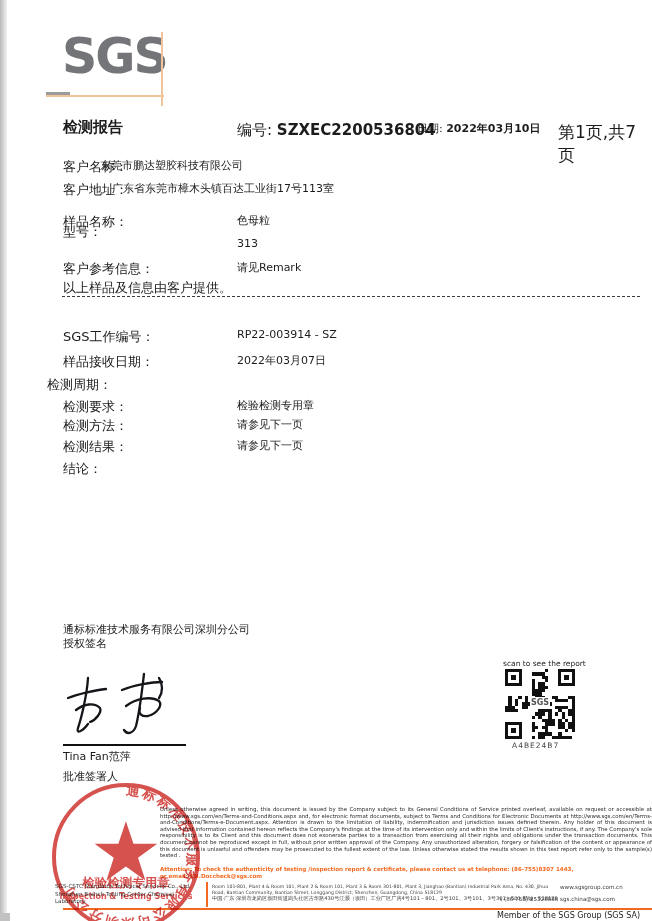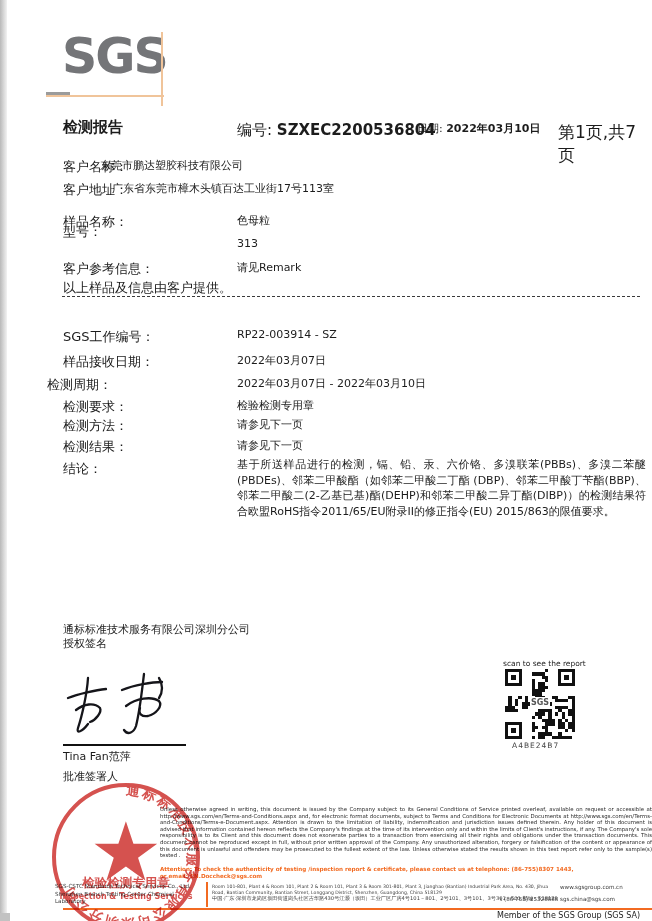--- a/index.html
+++ b/index.html
@@ -104,30 +104,28 @@
   <div class="valcell" style="left:237px; top:260px;">请见Remark</div>
   <div class="lblcell" style="left:63px; top:279px;">以上样品及信息由客户提供。</div>
 
   <div class="dash-sep"></div>
 
   <div class="lblcell" style="left:63px; top:328px;">SGS工作编号：</div>
   <div class="valcell" style="left:237px; top:328px;">RP22-003914 - SZ</div>
   <div class="lblcell" style="left:63px; top:353px;">样品接收日期：</div>
   <div class="valcell" style="left:237px; top:353px;">2022年03月07日</div>
   <div class="lblcell" style="left:47px; top:376px;">检测周期：</div>
-  <div class="valcell" style="left:237px; top:376px;">2022年03月07日 - 2022年03月10日</div>
   <div class="lblcell" style="left:63px; top:398px;">检测要求：</div>
   <div class="valcell" style="left:237px; top:398px;">检验检测专用章</div>
   <div class="lblcell" style="left:63px; top:417px;">检测方法：</div>
   <div class="valcell" style="left:237px; top:417px;">请参见下一页</div>
   <div class="lblcell" style="left:63px; top:438px;">检测结果：</div>
   <div class="valcell" style="left:237px; top:438px;">请参见下一页</div>
 
   <div class="lblcell" style="left:63px; top:460px;">结论：</div>
-  <div class="conclusion">基于所送样品进行的检测，镉、铅、汞、六价铬、多溴联苯(PBBs)、多溴二苯醚(PBDEs)、邻苯二甲酸酯（如邻苯二甲酸二丁酯 (DBP)、邻苯二甲酸丁苄酯(BBP)、邻苯二甲酸二(2-乙基已基)酯(DEHP)和邻苯二甲酸二异丁酯(DIBP)）的检测结果符合欧盟RoHS指令2011/65/EU附录II的修正指令(EU) 2015/863的限值要求。</div>
 
   <div class="sig-company">通标标准技术服务有限公司深圳分公司</div>
   <div class="sig-auth">授权签名</div>
   <svg class="sig-svg" width="130" height="78" viewBox="0 0 130 78">
     <g fill="none" stroke="#15151a" stroke-width="2.3" stroke-linecap="round">
       <path d="M6,30 C16,26 34,22 44,21"></path>
       <path d="M26,10 C25,26 20,48 16,60 C14,66 20,64 26,56"></path>
       <path d="M14,42 C22,36 32,34 38,40 C40,44 34,52 28,54"></path>
       <path d="M60,22 C72,17 90,14 100,14"></path>
       <path d="M82,6 C80,22 78,42 74,58 C72,64 66,68 62,62"></path>

